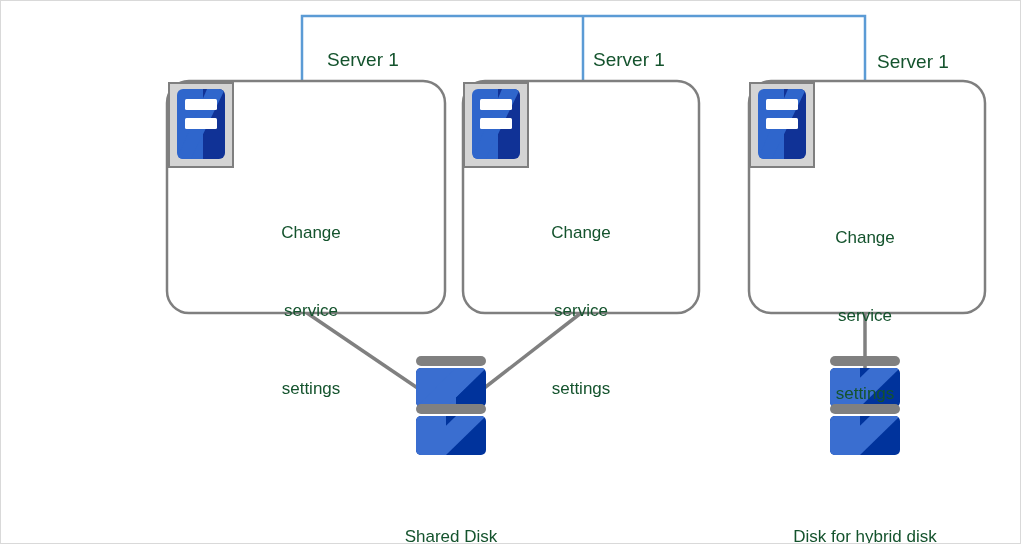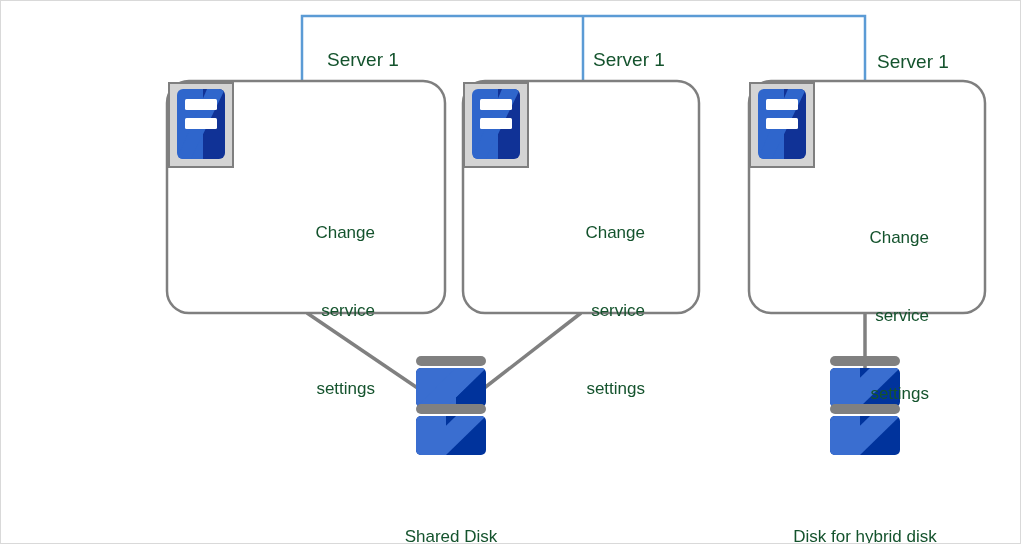--- a/index.html
+++ b/index.html
@@ -31,21 +31,21 @@
     color: #14532d;
     white-space: pre;
   }
   .server-label {
     font-size: 19px;
     line-height: 23px;
   }
   .box-text {
     font-size: 17px;
     line-height: 26px;
-    text-align: right;
+    text-align: center;
   }
   .disk-caption {
     font-size: 17px;
     line-height: 26px;
     text-align: center;
   }
 </style>
 </head>
 <body>
 

